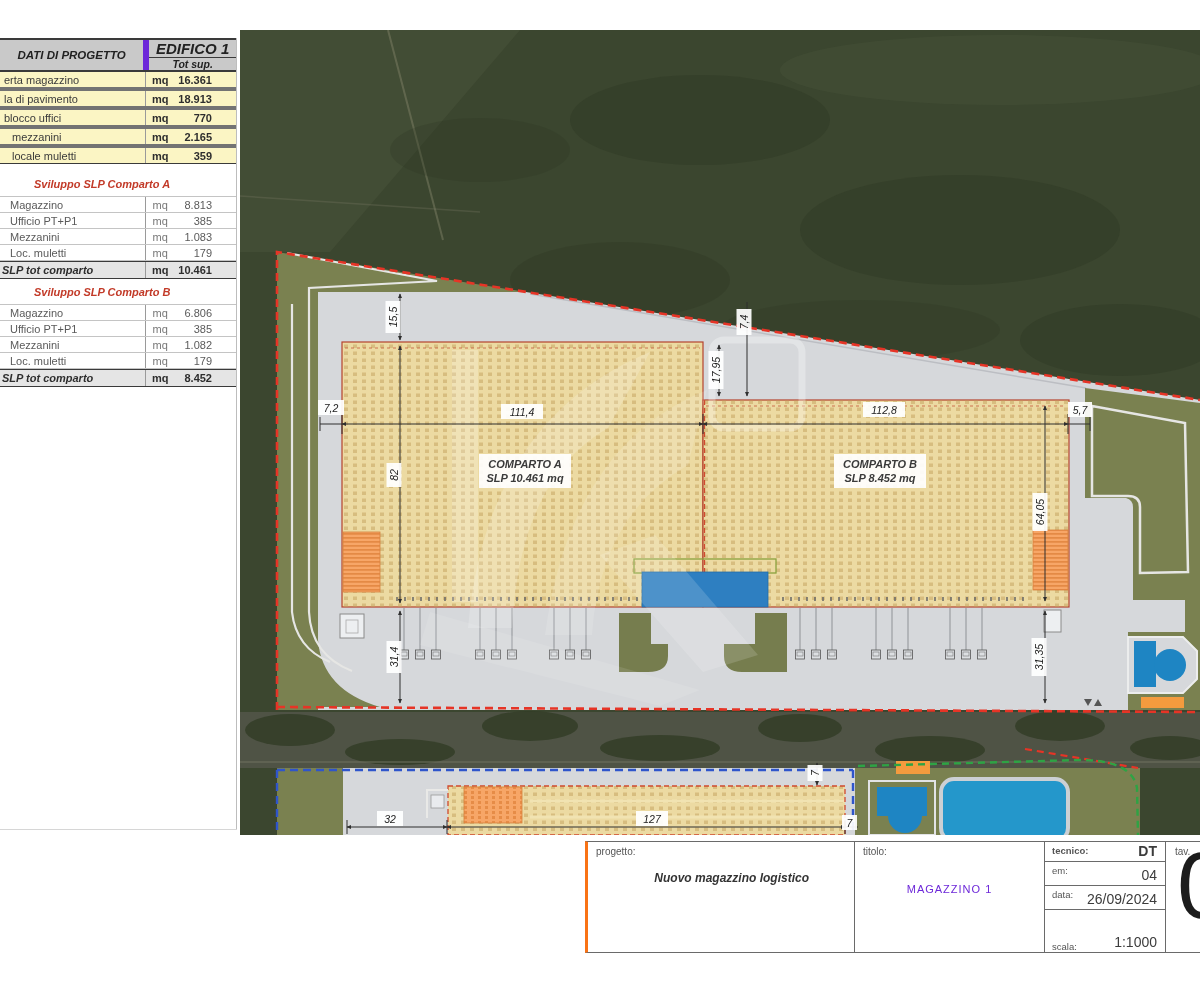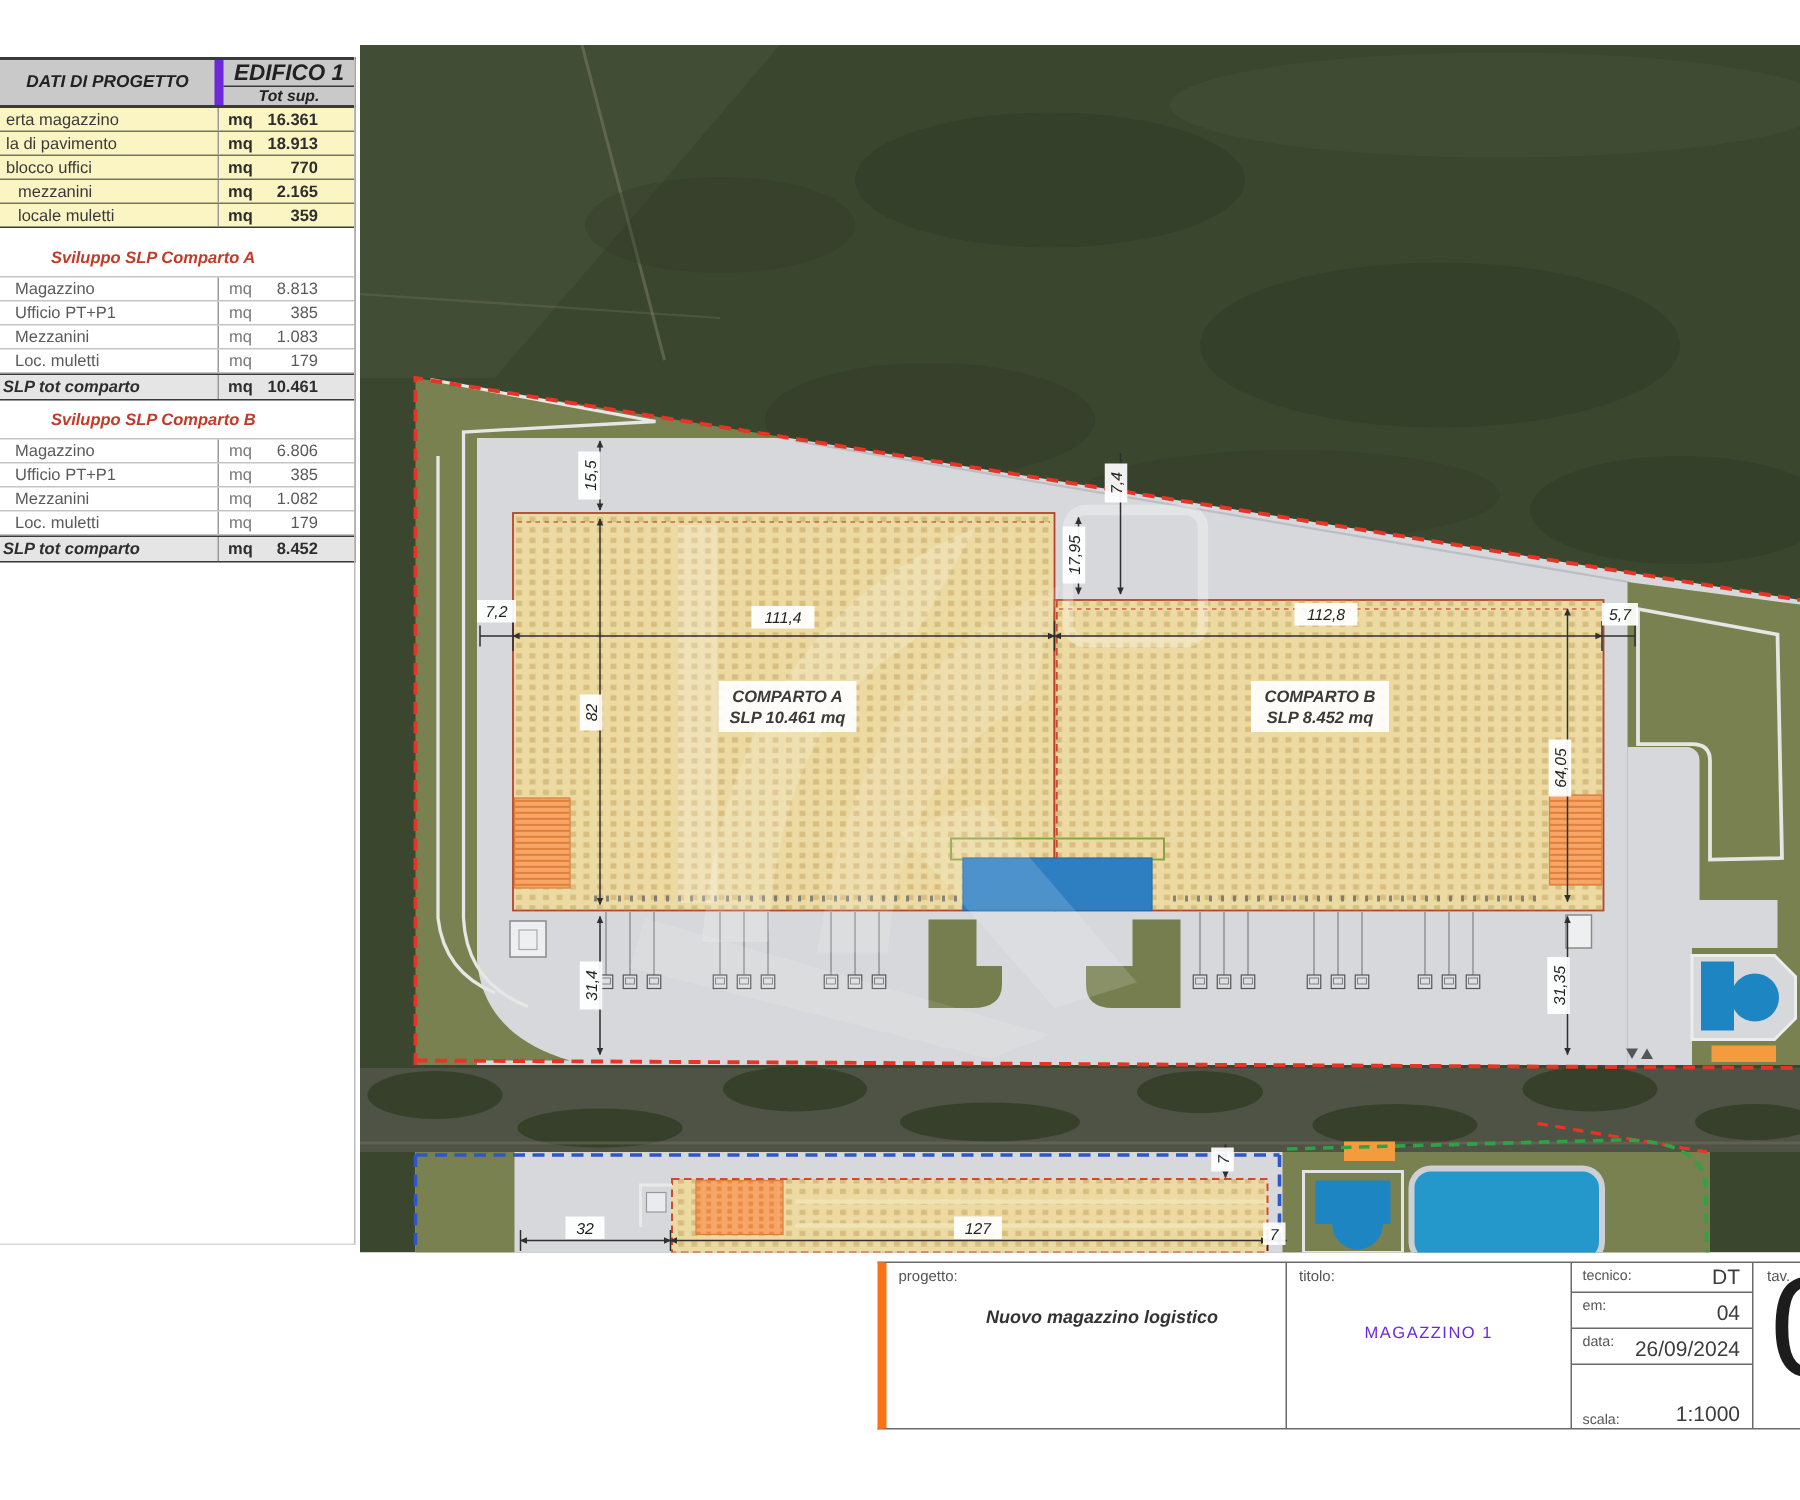--- a/index.html
+++ b/index.html
@@ -14,40 +14,40 @@
   .panel-bline{position:absolute;left:0;top:829px;width:237px;height:1px;background:#d6d6d6;}
   .thead{display:flex;border-top:2px solid #3a3a3a;border-bottom:2px solid #3a3a3a;border-right:1px solid #3a3a3a;background:#c9c9c9;height:30px;}
   .thead .hleft{width:147px;display:flex;align-items:center;justify-content:center;font-weight:bold;font-style:italic;font-size:11.5px;color:#222;border-right:6px solid #6d28d9;}
   .thead .hright{width:89px;display:flex;flex-direction:column;}
   .thead .hright .l1{flex:1;display:flex;align-items:center;justify-content:center;font-weight:bold;font-style:italic;font-size:15px;color:#222;border-bottom:1px solid #3a3a3a;}
   .thead .hright .l2{flex:1;display:flex;align-items:center;justify-content:center;font-weight:bold;font-style:italic;font-size:10.5px;color:#222;}
   .trow{display:flex;height:15px;align-items:center;border-right:1px solid #3a3a3a;}
   .trow .tlabel{width:147px;box-sizing:border-box;padding-left:4px;border-right:1px solid #9a9a9a;height:100%;display:flex;align-items:center;overflow:hidden;white-space:nowrap;}
   .trow .tunit{width:28px;text-align:center;}
   .trow .tval{width:62px;box-sizing:border-box;text-align:right;padding-right:24px;}
-  .trow.yellow{background:#fbf5c4;border-bottom:1px solid #737373;color:#3a3a3a;}
+  .trow.yellow{background:#fbf5c4;border-bottom:4px solid #737373;color:#3a3a3a;}
   .trow.yellow .tunit,.trow.yellow .tval{font-weight:bold;color:#2e2e2e;}
   .trow.white{color:#5a5a5a;border-bottom:1px solid #c4c4c4;}
   .trow.white .tunit{color:#777;}
   .trow.white .tlabel{padding-left:10px;}
   .trow.indent .tlabel{padding-left:12px;}
   .trow.total{background:#e5e5e5;height:16px;border-top:1.5px solid #3a3a3a;border-bottom:1.5px solid #3a3a3a;}
   .trow.total .tlabel{font-weight:bold;font-style:italic;color:#2e2e2e;padding-left:2px;}
   .trow.total .tunit,.trow.total .tval{font-weight:bold;color:#2e2e2e;}
   .sec-gap{height:12px;border-right:1px solid #3a3a3a;}
   .sec-gap.s{height:5px;}
   .sec-head{height:15px;display:flex;align-items:center;padding-left:34px;font-weight:bold;font-style:italic;color:#c23a28;border-right:1px solid #3a3a3a;}
   
   .plan-wrap{position:absolute;left:240px;top:30px;width:960px;height:694px;font-style:italic;}
   svg text{font-family:"Liberation Sans",sans-serif;}
   .dimtxt{font-size:10.5px;fill:#222;}
   .dimbox{fill:rgba(255,255,255,0.93);}
   .complbl{font-size:11px;font-weight:bold;fill:#3a3a3a;}
   
-  .tblock{position:absolute;left:585px;top:841px;width:615px;height:112px;border-top:1px solid #6a6a6a;border-bottom:1px solid #6a6a6a;border-left:6px solid #f97316;box-sizing:border-box;color:#555;}
+  .tblock{position:absolute;left:585px;top:841px;width:615px;height:112px;border-top:1px solid #6a6a6a;border-bottom:1px solid #6a6a6a;border-left:3px solid #f97316;box-sizing:border-box;color:#555;}
   .tb-cell{position:absolute;top:0;height:100%;box-sizing:border-box;}
   .tb-label{font-size:10px;color:#555;padding:4px 0 0 8px;}
   .tb-proj{left:0;width:267px;border-right:1px solid #6a6a6a;}
   .tb-proj .val{margin-top:14px;text-align:right;font-size:12px;font-weight:bold;font-style:italic;color:#333;line-height:1.3;padding:0 45px;}
   .tb-tit{left:267px;width:190px;border-right:1px solid #6a6a6a;}
   .tb-tit .val{margin-top:26px;text-align:center;font-size:11px;letter-spacing:1px;color:#6d28d9;}
   .tb-meta{left:457px;width:121px;border-right:1px solid #6a6a6a;display:flex;flex-direction:column;}
   .meta-row{box-sizing:border-box;border-bottom:1px solid #6a6a6a;position:relative;}
   .meta-row:last-child{border-bottom:none;margin-top:28px;}
   .meta-row .ml{font-size:9.5px;padding:3px 0 0 7px;color:#555;}
@@ -449,21 +449,21 @@
 <div class="tblock">
   <div class="tb-cell tb-proj">
     <div class="tb-label">progetto:</div>
     <div class="val">Nuovo magazzino logistico</div>
   </div>
   <div class="tb-cell tb-tit">
     <div class="tb-label">titolo:</div>
     <div class="val">MAGAZZINO 1</div>
   </div>
   <div class="tb-cell tb-meta">
-    <div class="meta-row" style="height:27px;">
+    <div class="meta-row" style="height:27px;font-weight:bold;">
       <div class="ml">tecnico:</div>
       <div class="mv">DT</div>
     </div>
     <div class="meta-row" style="height:32px;">
       <div class="ml">em:</div>
       <div class="mv">04</div>
     </div>
     <div class="meta-row" style="height:32px;">
       <div class="ml">data:</div>
       <div class="mv">26/09/2024</div>

